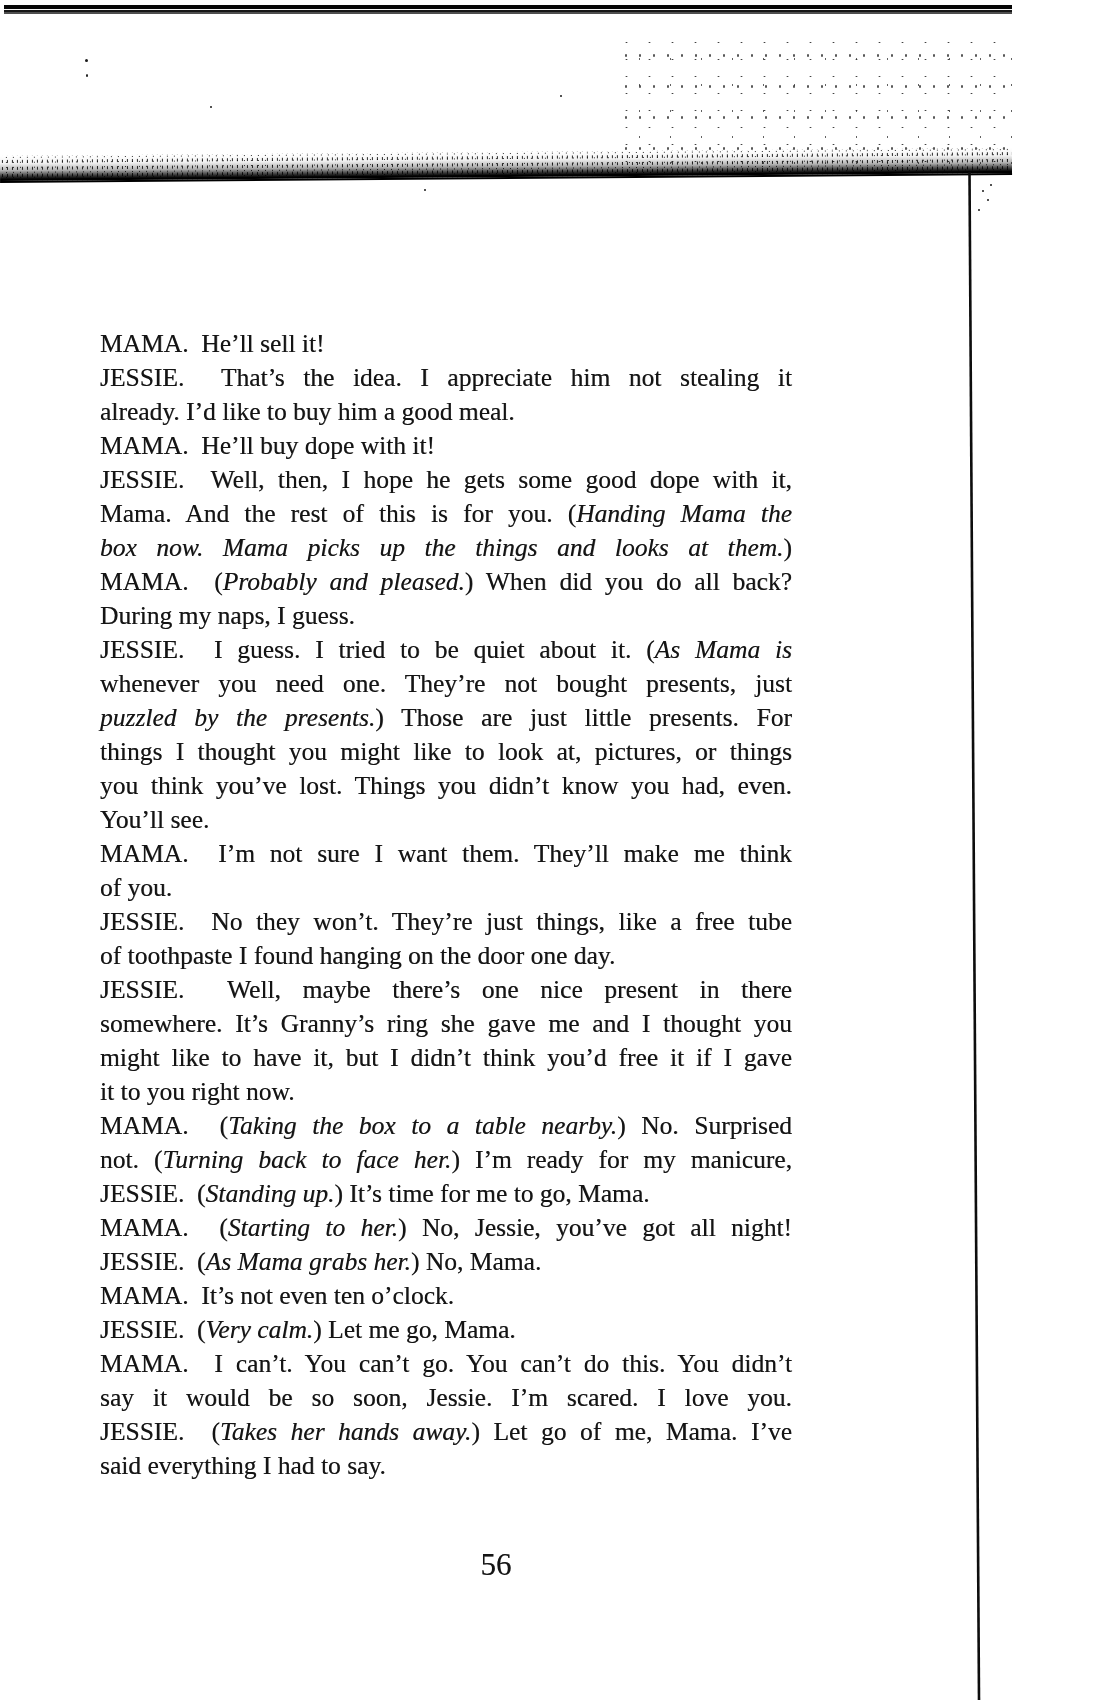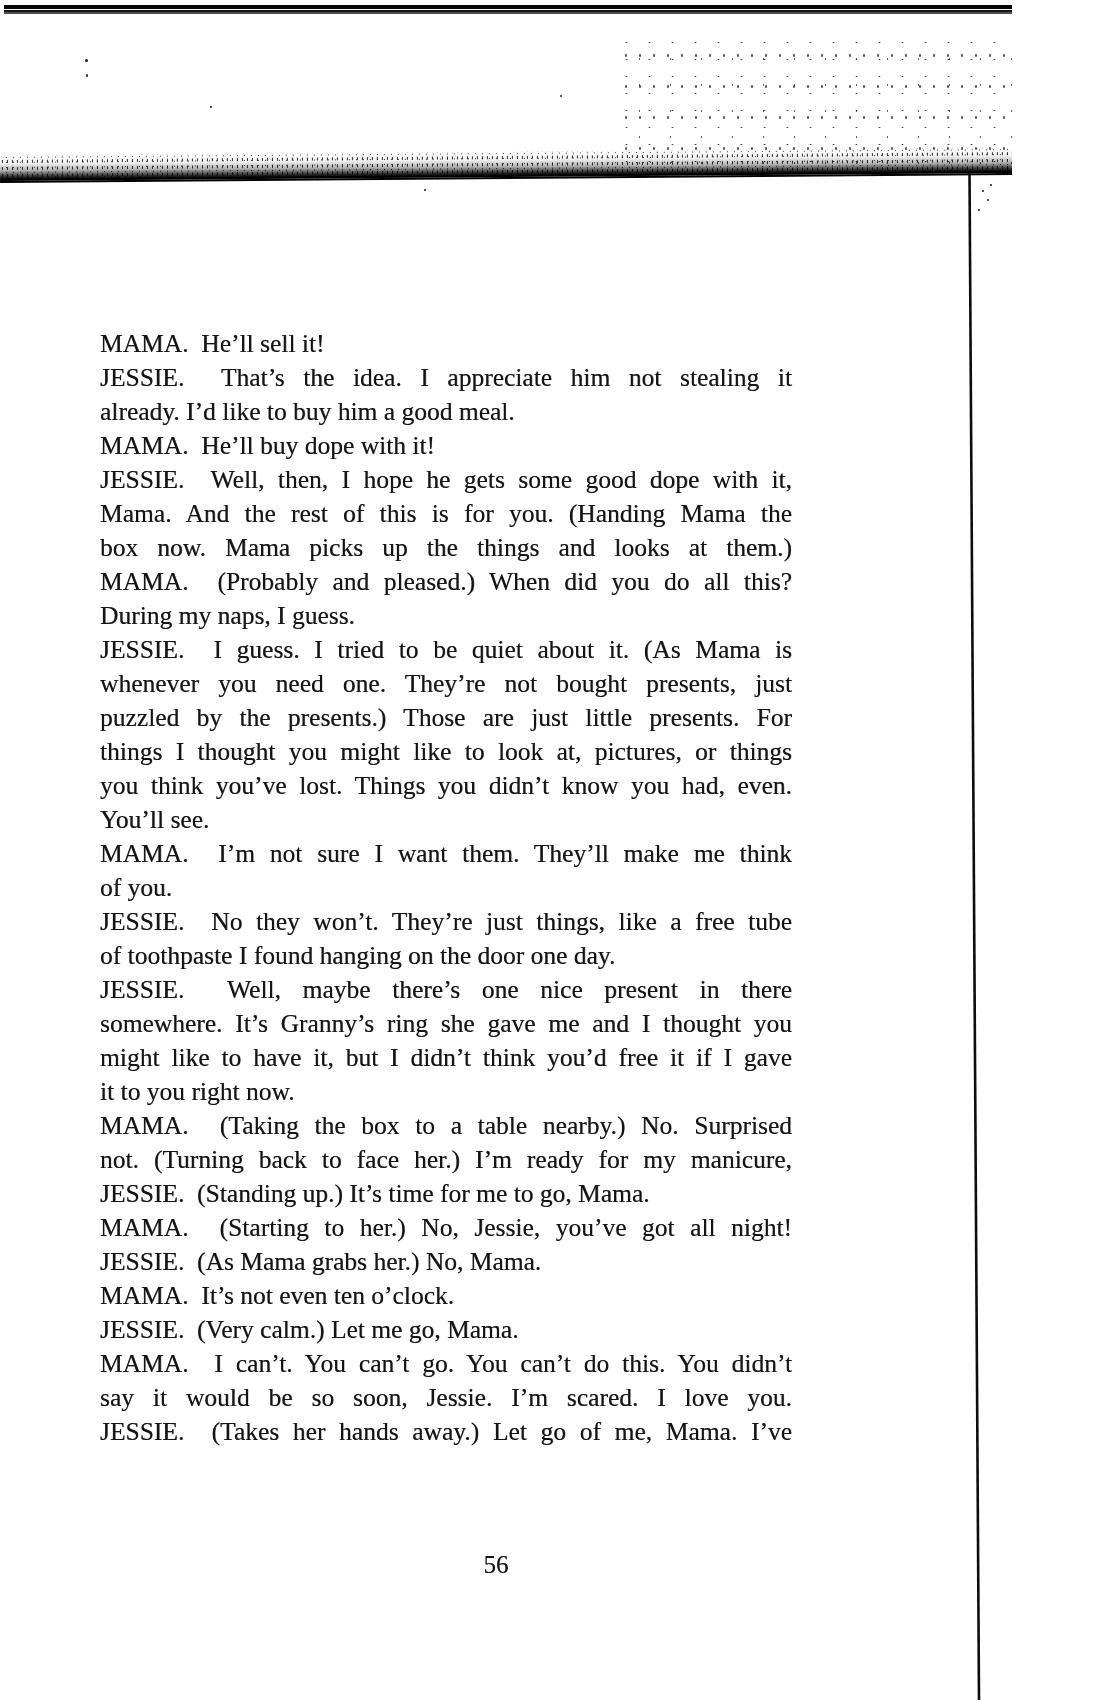--- a/index.html
+++ b/index.html
@@ -49,25 +49,25 @@
   .artifact-lines{position:absolute;left:0;top:0;width:1104px;height:1700px;pointer-events:none;}
 
   
   .text-block{
     position:absolute;left:100px;top:327px;width:692px;
     font-size:25.5px;line-height:34px;color:#141414;
     text-shadow:0.35px 0.3px 0 rgba(10,10,10,.55);
   }
   .line{white-space:pre-wrap;text-align:left;}
   .line.just{text-align:justify;text-align-last:justify;}
-  .seg.it{}
+  .seg.it{font-style:italic;}
 
   .page-number{
     position:absolute;left:150px;top:1548px;width:692px;
-    font-size:25px;line-height:34px;color:#141414;text-align:center;
+    font-size:31px;line-height:34px;color:#141414;text-align:center;
     text-shadow:0.3px 0.3px 0 rgba(10,10,10,.5);
   }
 </style>
 </head>
 <body>
 
 <div class="page">
 
   <div class="top-bar"></div>
 
@@ -90,21 +90,21 @@
   </svg>
 
   <div class="text-block">
       <div class="line"><span class="seg">MAMA.  He’ll sell it!</span></div>
       <div class="line just"><span class="seg">JESSIE.  That’s the idea. I appreciate him not stealing it</span></div>
       <div class="line"><span class="seg">already. I’d like to buy him a good meal.</span></div>
       <div class="line"><span class="seg">MAMA.  He’ll buy dope with it!</span></div>
       <div class="line just"><span class="seg">JESSIE.  Well, then, I hope he gets some good dope with it,</span></div>
       <div class="line just"><span class="seg">Mama. And the rest of this is for you. (</span><span class="seg it">Handing Mama the</span></div>
       <div class="line just"><span class="seg it">box now. Mama picks up the things and looks at them.</span><span class="seg">)</span></div>
-      <div class="line just"><span class="seg">MAMA.  (</span><span class="seg it">Probably and pleased.</span><span class="seg">) When did you do all this?</span></div>
+      <div class="line just"><span class="seg">MAMA.  (</span><span class="seg it">Probably and pleased.</span><span class="seg">) When did you do all back?</span></div>
       <div class="line"><span class="seg">During my naps, I guess.</span></div>
       <div class="line just"><span class="seg">JESSIE.  I guess. I tried to be quiet about it. (</span><span class="seg it">As Mama is</span></div>
       <div class="line just"><span class="seg">whenever you need one. They’re not bought presents, just</span></div>
       <div class="line just"><span class="seg it">puzzled by the presents.</span><span class="seg">) Those are just little presents. For</span></div>
       <div class="line just"><span class="seg">things I thought you might like to look at, pictures, or things</span></div>
       <div class="line just"><span class="seg">you think you’ve lost. Things you didn’t know you had, even.</span></div>
       <div class="line"><span class="seg">You’ll see.</span></div>
       <div class="line just"><span class="seg">MAMA.  I’m not sure I want them. They’ll make me think</span></div>
       <div class="line"><span class="seg">of you.</span></div>
       <div class="line just"><span class="seg">JESSIE.  No they won’t. They’re just things, like a free tube</span></div>
@@ -116,17 +116,18 @@
       <div class="line just"><span class="seg">MAMA.  (</span><span class="seg it">Taking the box to a table nearby.</span><span class="seg">) No. Surprised</span></div>
       <div class="line just"><span class="seg">not. (</span><span class="seg it">Turning back to face her.</span><span class="seg">) I’m ready for my manicure,</span></div>
       <div class="line"><span class="seg">JESSIE.  (</span><span class="seg it">Standing up.</span><span class="seg">) It’s time for me to go, Mama.</span></div>
       <div class="line just"><span class="seg">MAMA.  (</span><span class="seg it">Starting to her.</span><span class="seg">) No, Jessie, you’ve got all night!</span></div>
       <div class="line"><span class="seg">JESSIE.  (</span><span class="seg it">As Mama grabs her.</span><span class="seg">) No, Mama.</span></div>
       <div class="line"><span class="seg">MAMA.  It’s not even ten o’clock.</span></div>
       <div class="line"><span class="seg">JESSIE.  (</span><span class="seg it">Very calm.</span><span class="seg">) Let me go, Mama.</span></div>
       <div class="line just"><span class="seg">MAMA.  I can’t. You can’t go. You can’t do this. You didn’t</span></div>
       <div class="line just"><span class="seg">say it would be so soon, Jessie. I’m scared. I love you.</span></div>
       <div class="line just"><span class="seg">JESSIE.  (</span><span class="seg it">Takes her hands away.</span><span class="seg">) Let go of me, Mama. I’ve</span></div>
+      <div class="line"><span class="seg">said everything I had to say.</span></div>
     </div>
 
   <div class="page-number">56</div>
 
 </div>
 
 </body></html>

